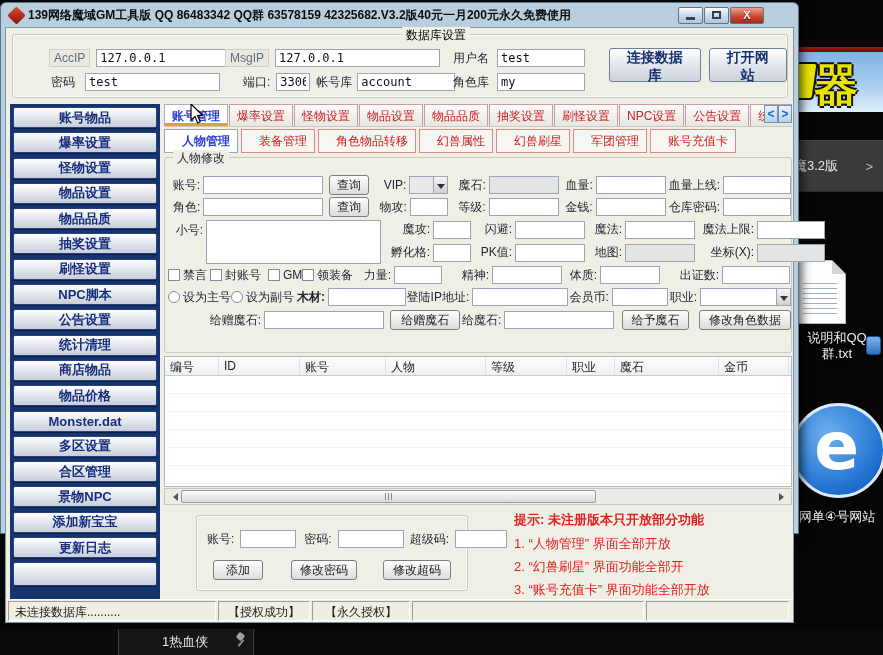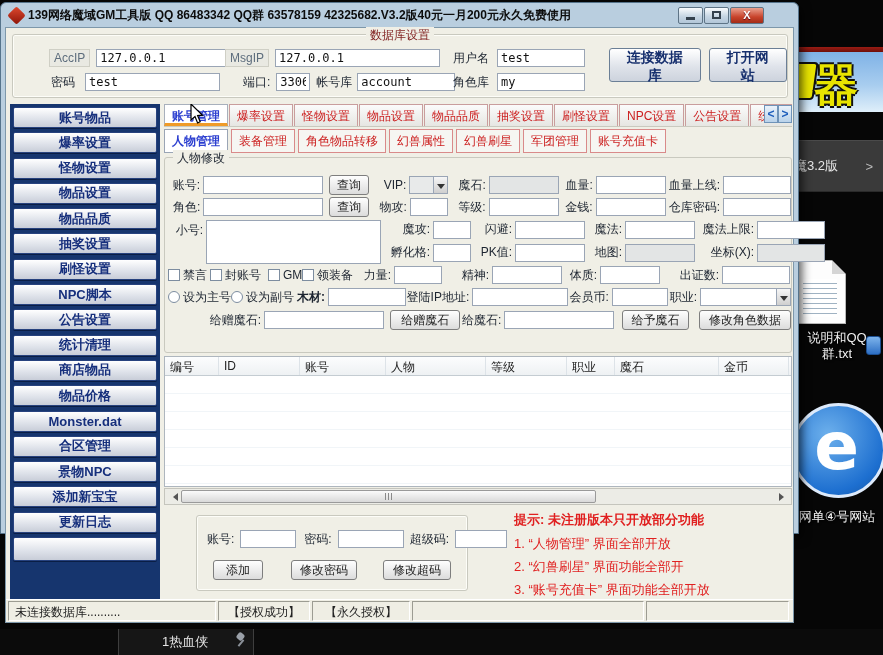--- a/index.html
+++ b/index.html
@@ -50,21 +50,21 @@
   #win-controls { margin-left:auto; display:flex; gap:0; padding-right:28px; }
   .wbtn { width:25px; height:17px; border:1px solid #5e7population486; border:1px solid #5e7486; background:linear-gradient(#fafcfe,#c6d6e4 55%,#b2c6d8);
     display:flex; align-items:center; justify-content:center; border-radius:2px; margin-left:1px; }
   .wbtn .minbar { width:9px; height:3px; background:#33414e; margin-top:7px; }
   .wbtn .maxbox { width:9px; height:8px; border:2px solid #33414e; }
   .wbtn.close { width:34px; background:linear-gradient(#eaa08e,#c8432b 60%,#a32c17); color:#fff; font-weight:bold; font-size:11px; text-shadow:0 1px 1px #501; }
   #client { position:relative; width:789px; height:596px; background:#f0efe6; border:1px solid #7d97aa; }
 
   
   .grp { position:absolute; border:1px solid #c9c9bf; border-radius:3px; box-shadow:inset 0 0 0 1px #fdfdf8; }
-  .grp > .legend { position:absolute; top:-8px; background:#f0efe6; padding:0 4px; font-size:12px; color:#7f1d1d; }
+  .grp > .legend { position:absolute; top:-8px; background:#f0efe6; padding:0 4px; font-size:12px; color:#000000;margin-left:36px; }
 
   
   #db-box { left:6px; top:6px; width:776px; height:64px; }
   #db-box .legend { left:50%; transform:translateX(-50%); }
   .db-row { position:absolute; display:flex; align-items:center; }
   .lbl3d { background:#e9e9e2; border:1px solid #cfcfc5; color:#5d6d7d; padding:1px 4px; font-size:12px; }
   .inp { height:18px; border:1px solid #9aa5b5; background:#fff; font-size:12px; padding:0 3px; font-family:"DejaVu Sans Mono","Liberation Mono",monospace; color:#111; }
   .lb { color:#1c2430; white-space:nowrap; }
   .bigbtn { height:34px; border:1px solid #6b7f96; border-radius:3px; background:linear-gradient(#ffffff,#dfe3ea 55%,#cdd3dd);
     font-size:14px; font-weight:bold; color:#17306e; padding:0 12px; }
@@ -79,21 +79,21 @@
   
   #main { position:absolute; left:158px; top:76px; width:628px; height:496px; }
   #tabs1 { position:relative; height:23px; display:flex; overflow:hidden; border-bottom:1px solid #c9c9bf; }
   .tab { flex:none; padding:3px 7px 0 7px; font-size:12px; color:#cc2020; background:linear-gradient(#fbfbfb,#e6e6e2);
     border:1px solid #c99d9d; border-bottom:none; margin-right:1px; white-space:nowrap; }
   .tab.active { color:#2c3fd0; background:#fff; border-color:#a8b0bc; border-bottom:3px solid #ef9b28; font-weight:bold; }
   #tab-scroll { position:absolute; right:0; top:1px; display:flex; }
   .scr { width:14px; height:18px; background:linear-gradient(#eaf2fb,#b9d2ea); border:1px solid #6f93b8; color:#1d5dbb;
     font-weight:bold; font-size:12px; display:flex; align-items:center; justify-content:center; }
   #tabs2 { height:24px; display:flex; margin-top:2px; }
-  .tab2 { flex:none; padding:3px 7px 0 7px; font-size:12px; color:#cc2020; background:#f6f6f2; border:1px solid #d98a8a; margin-right:3px; white-space:nowrap; }
+  .tab2 { flex:none; padding:3px 7px 0 17px; font-size:12px; color:#cc2020; background:#f6f6f2; border:1px solid #d98a8a; margin-right:3px; white-space:nowrap; }
   .tab2.active { color:#2c3fd0; background:#fff; border-color:#9aa5b5; font-weight:bold; }
 
   
   #editor { position:relative; margin-top:4px; height:196px; border:1px solid #c9c9bf; border-radius:3px; padding-top:16px; }
   #editor .legend { position:absolute; top:-8px; left:8px; background:#f0efe6; padding:0 4px; }
   .frow { display:flex; align-items:center; height:22px; padding-left:3px; }
   .lb.r { text-align:right; padding-right:3px; }
   .btn { height:20px; border:1px solid #7e7e7e; border-radius:3px; background:linear-gradient(#fefefe,#dcdcdc); font-size:12px; color:#1c1c1c; padding:0 6px; white-space:nowrap; }
   .inp.gray { background:#e3e5e5; }
   .combo { display:flex; height:18px; }
@@ -225,20 +225,21 @@
         <div class="sbtn">物品设置</div>
         <div class="sbtn">物品品质</div>
         <div class="sbtn">抽奖设置</div>
         <div class="sbtn">刷怪设置</div>
         <div class="sbtn">NPC脚本</div>
         <div class="sbtn">公告设置</div>
         <div class="sbtn">统计清理</div>
         <div class="sbtn">商店物品</div>
         <div class="sbtn">物品价格</div>
         <div class="sbtn">Monster.dat</div>
+        <div class="sbtn">多区设置</div>
         <div class="sbtn">合区管理</div>
         <div class="sbtn">景物NPC</div>
         <div class="sbtn">添加新宝宝</div>
         <div class="sbtn">更新日志</div>
         <div class="sbtn empty"></div>
       </div>
 
     <div id="main">
       <div id="tabs1">
 

